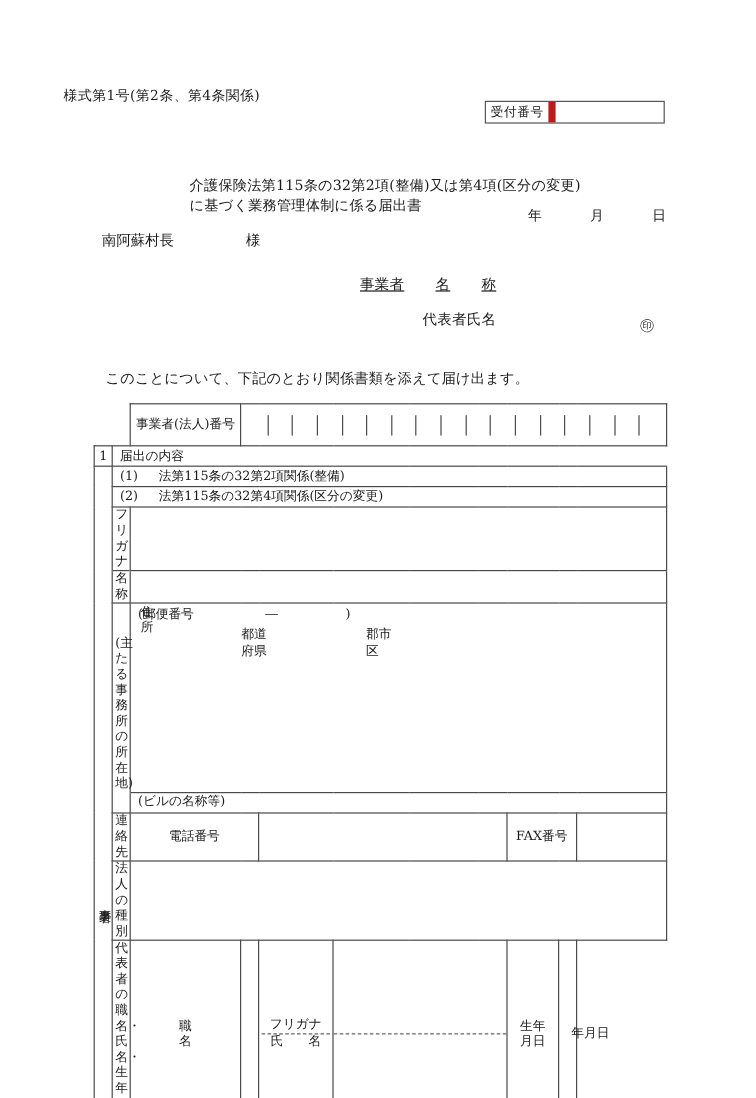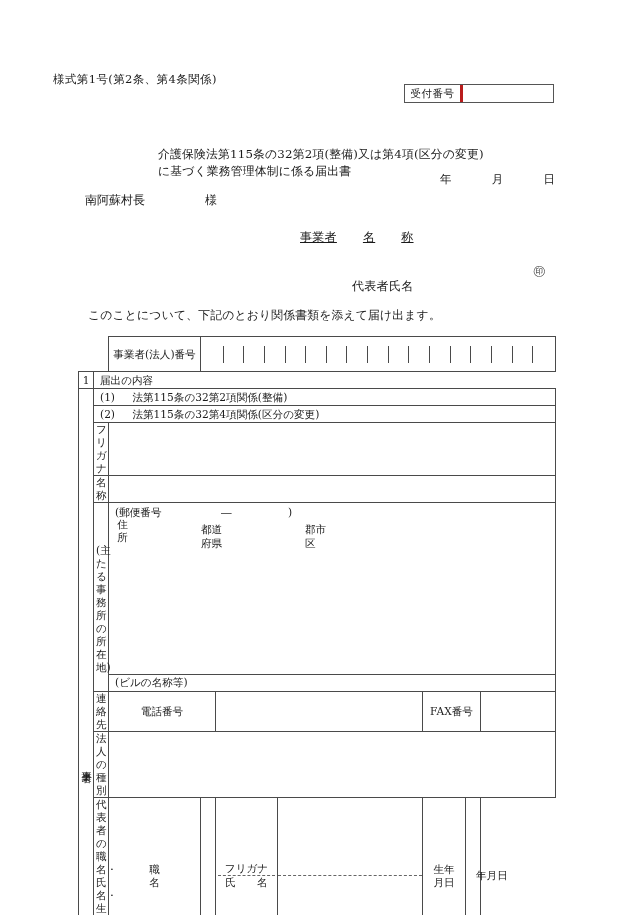--- a/index.html
+++ b/index.html
@@ -20,21 +20,21 @@
     font-size:11.5px;letter-spacing:.4px;white-space:nowrap;
   }
   .receipt-box{
     position:absolute;left:404px;top:84px;
     width:150px;height:19px;
     border:1px solid #555;
     display:flex;align-items:stretch;
     box-sizing:border-box;
   }
   .receipt-label{
-    width:58px;border-right:3px solid #b91c1c;
+    width:58px;border-right:6px solid #b91c1c;
     font-size:10.5px;display:flex;align-items:center;justify-content:center;
     letter-spacing:.5px;box-sizing:border-box;
   }
   .receipt-value{flex:1;}
 
   .doc-title{
     position:absolute;left:158px;top:146px;
     font-size:11.8px;line-height:17px;white-space:nowrap;
   }
   .doc-title div{letter-spacing:.2px;}
@@ -49,21 +49,21 @@
     font-size:12px;white-space:nowrap;
   }
   .addressee .hon{margin-left:60px;}
 
   .party-name{
     position:absolute;left:300px;top:229px;
     font-size:12px;white-space:nowrap;letter-spacing:.3px;text-decoration:underline;
   }
   .party-name span+span{margin-left:26px;}
   .rep-name{
-    position:absolute;left:352px;top:278px;
+    position:absolute;left:352px;top:258px;
     font-size:12px;white-space:nowrap;letter-spacing:.3px;
   }
   .seal{
     position:absolute;left:533px;top:263px;
     font-size:12.5px;
   }
   .lead{
     position:absolute;left:88px;top:308px;
     font-size:11.8px;white-space:nowrap;letter-spacing:.2px;
   }
@@ -210,21 +210,21 @@
         <div class="just" style="display:block">フリガナ</div>
       </td>
       <td class="dashB" colspan="9"></td>
     </tr>
     <tr>
       <td class="c" style="height:16px">名　　　　称</td>
       <td colspan="9"></td>
     </tr>
 
     <tr>
-      <td class="c two-line noB" style="height:50px;vertical-align:top;padding-top:15px">
+      <td class="c two-line noB" style="height:50px;vertical-align:top;padding-top:1px">
         <div class="spread" style="padding:0">住　　　　所</div>
         <div>(主たる事務所</div>
         <div>の所在地)</div>
       </td>
       <td colspan="9" class="dashB" style="vertical-align:top;padding-top:3px">
         <div style="position:relative;height:48px;">
           <span style="position:absolute;left:4px;top:0">(郵便番号</span>
           <span style="position:absolute;left:110px;top:0">―</span>
           <span style="position:absolute;left:177px;top:0">)</span>
           <span style="position:absolute;left:90px;top:17px">都道</span>

